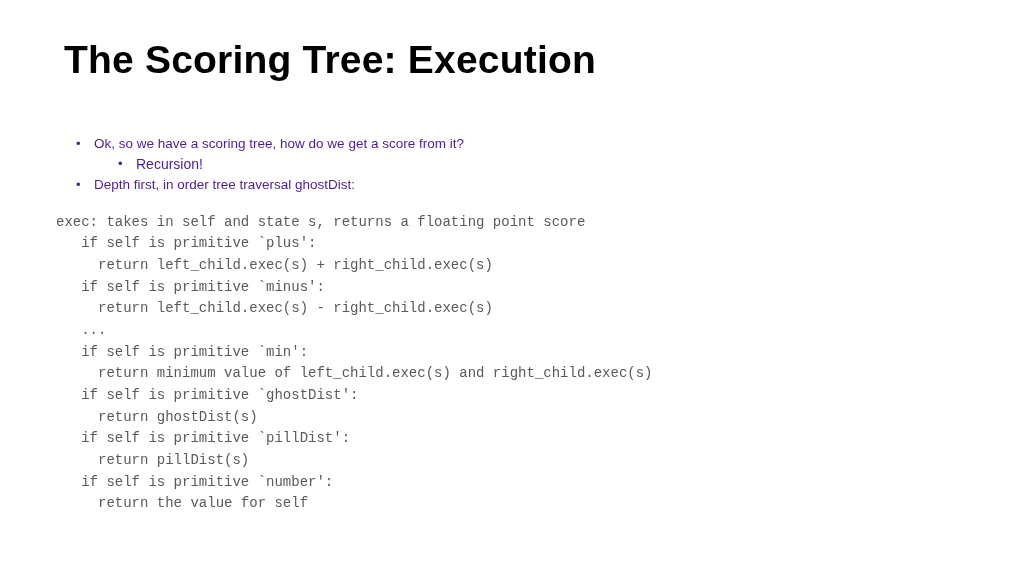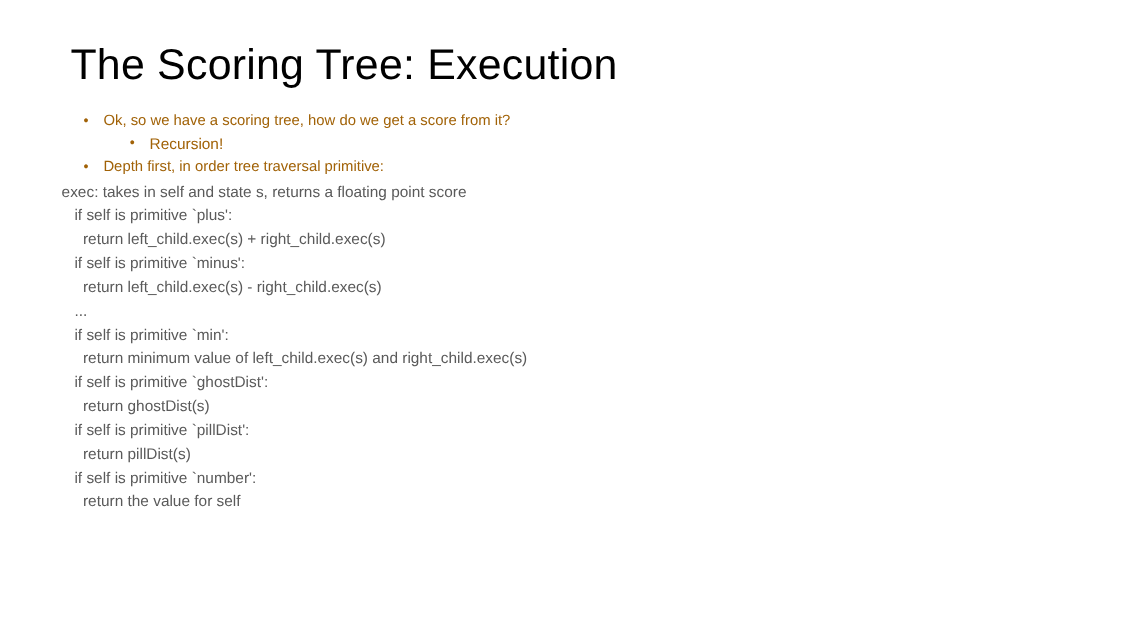--- a/index.html
+++ b/index.html
@@ -7,37 +7,37 @@
     width: 1024px;
     height: 576px;
     background: #ffffff;
     font-family: "Segoe UI Light", "Segoe UI", -apple-system, sans-serif;
     color: #000000;
     padding: 38px 64px 20px 64px;
     overflow: hidden;
   }
   .title {
     font-size: 39px;
-    font-weight: 400;
+    font-weight: 700;
     letter-spacing: 0.2px;
-    margin-bottom: 18px;
+    margin-bottom: 52px;
   }
   .content {
     font-family: "Segoe UI", -apple-system, sans-serif;
   }
   ul.outer {
     list-style: none;
     padding-left: 12px;
   }
   ul.outer > li {
     position: relative;
     padding-left: 18px;
     font-size: 13.5px;
     line-height: 1.5;
-    color: #a16207;
+    color: #4c1d95;
   }
   ul.outer > li::before {
     content: "•";
     position: absolute;
     left: 0;
     top: 0;
     font-size: 13px;
   }
   ul.inner {
     list-style: none;
@@ -50,46 +50,46 @@
     line-height: 1.5;
   }
   ul.inner > li::before {
     content: "•";
     position: absolute;
     left: 0;
     top: 0;
     font-size: 13px;
   }
   .code {
-    font-family: Liberation Sans, sans-serif;
+    font-family: Liberation Mono, monospace;
     font-size: 14px;
     line-height: 1.55;
     color: #5a5a5a;
     white-space: pre;
-    margin-top: 2px;
+    margin-top: 16px;
     margin-left: -8px;
   }
 </style>
 </head>
 <body>
 
 <h1 class="title">The Scoring Tree: Execution</h1>
 
 <div class="content">
   <ul class="outer">
     <li>
       <span>Ok, so we have a scoring tree, how do we get a score from it?</span>
       <ul class="inner">
         <li>
           <span>Recursion!</span>
         </li>
       </ul>
     </li>
     <li>
-      <span>Depth first, in order tree traversal primitive:</span>
+      <span>Depth first, in order tree traversal ghostDist:</span>
     </li>
   </ul>
 
   <div class="code"><span>exec: takes in self and state s, returns a floating point score</span>
 <span>   if self is primitive `plus':</span>
 <span>     return left_child.exec(s) + right_child.exec(s)</span>
 <span>   if self is primitive `minus':</span>
 <span>     return left_child.exec(s) - right_child.exec(s)</span>
 <span>   ...</span>
 <span>   if self is primitive `min':</span>

